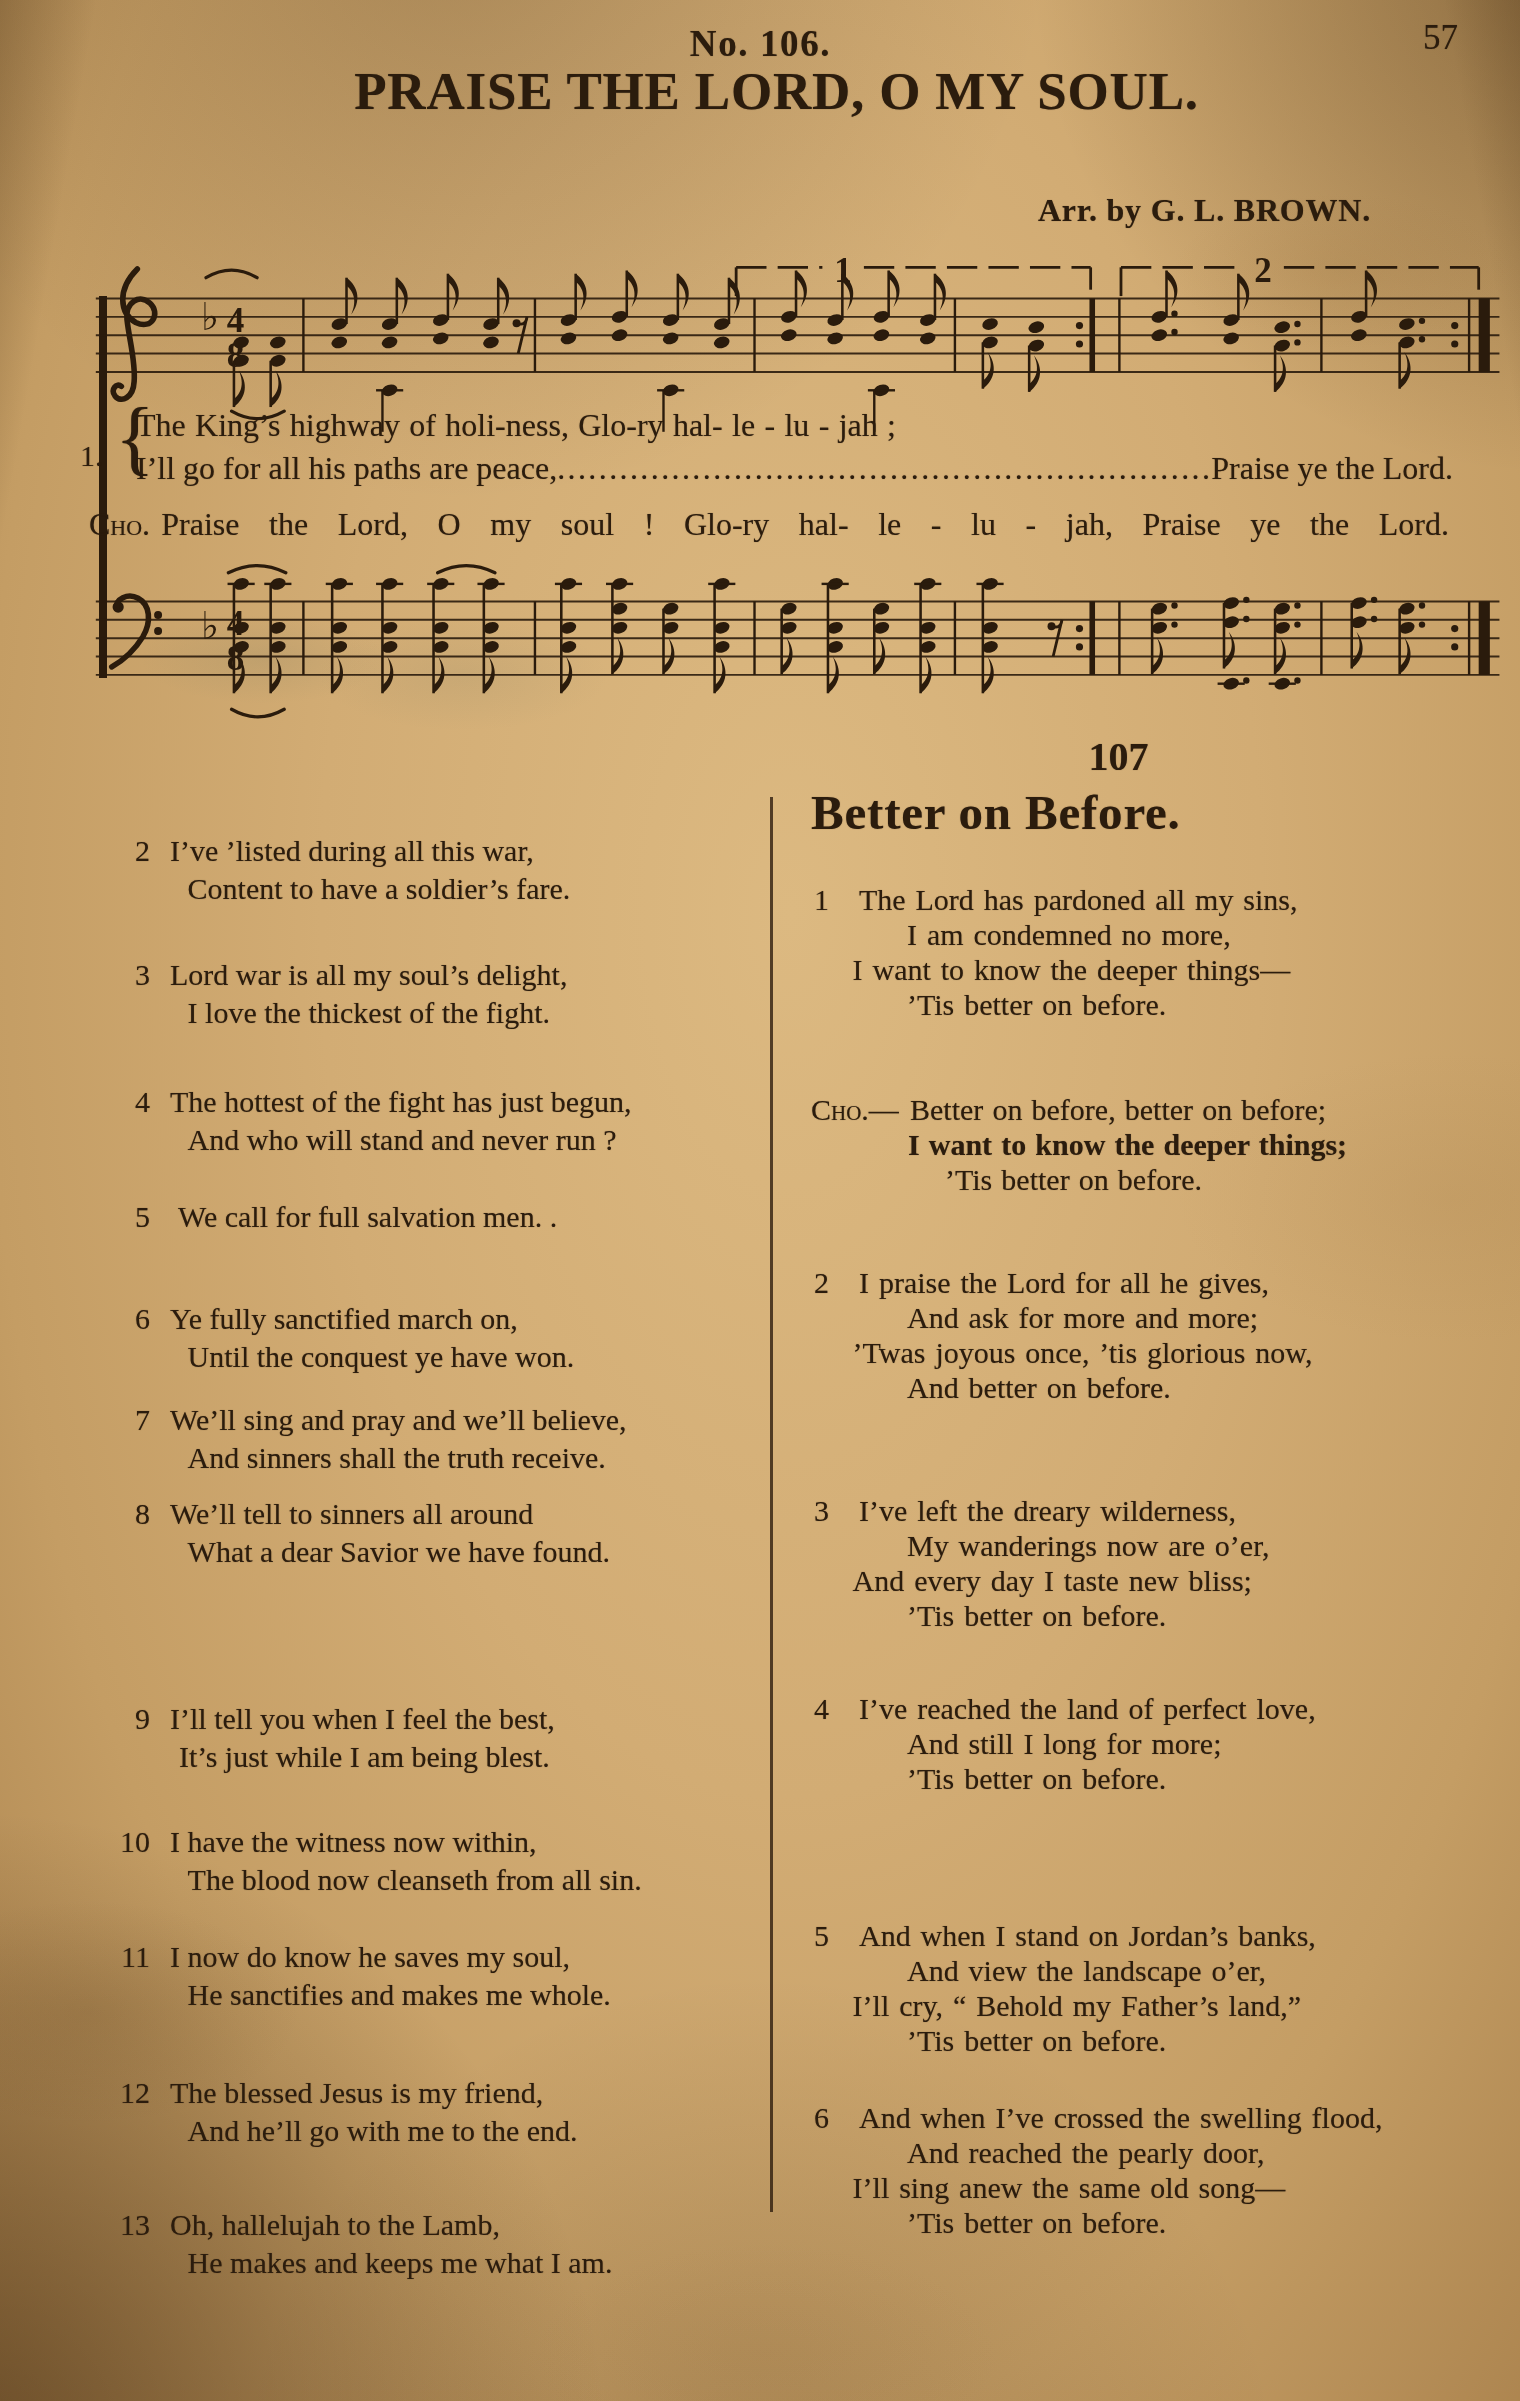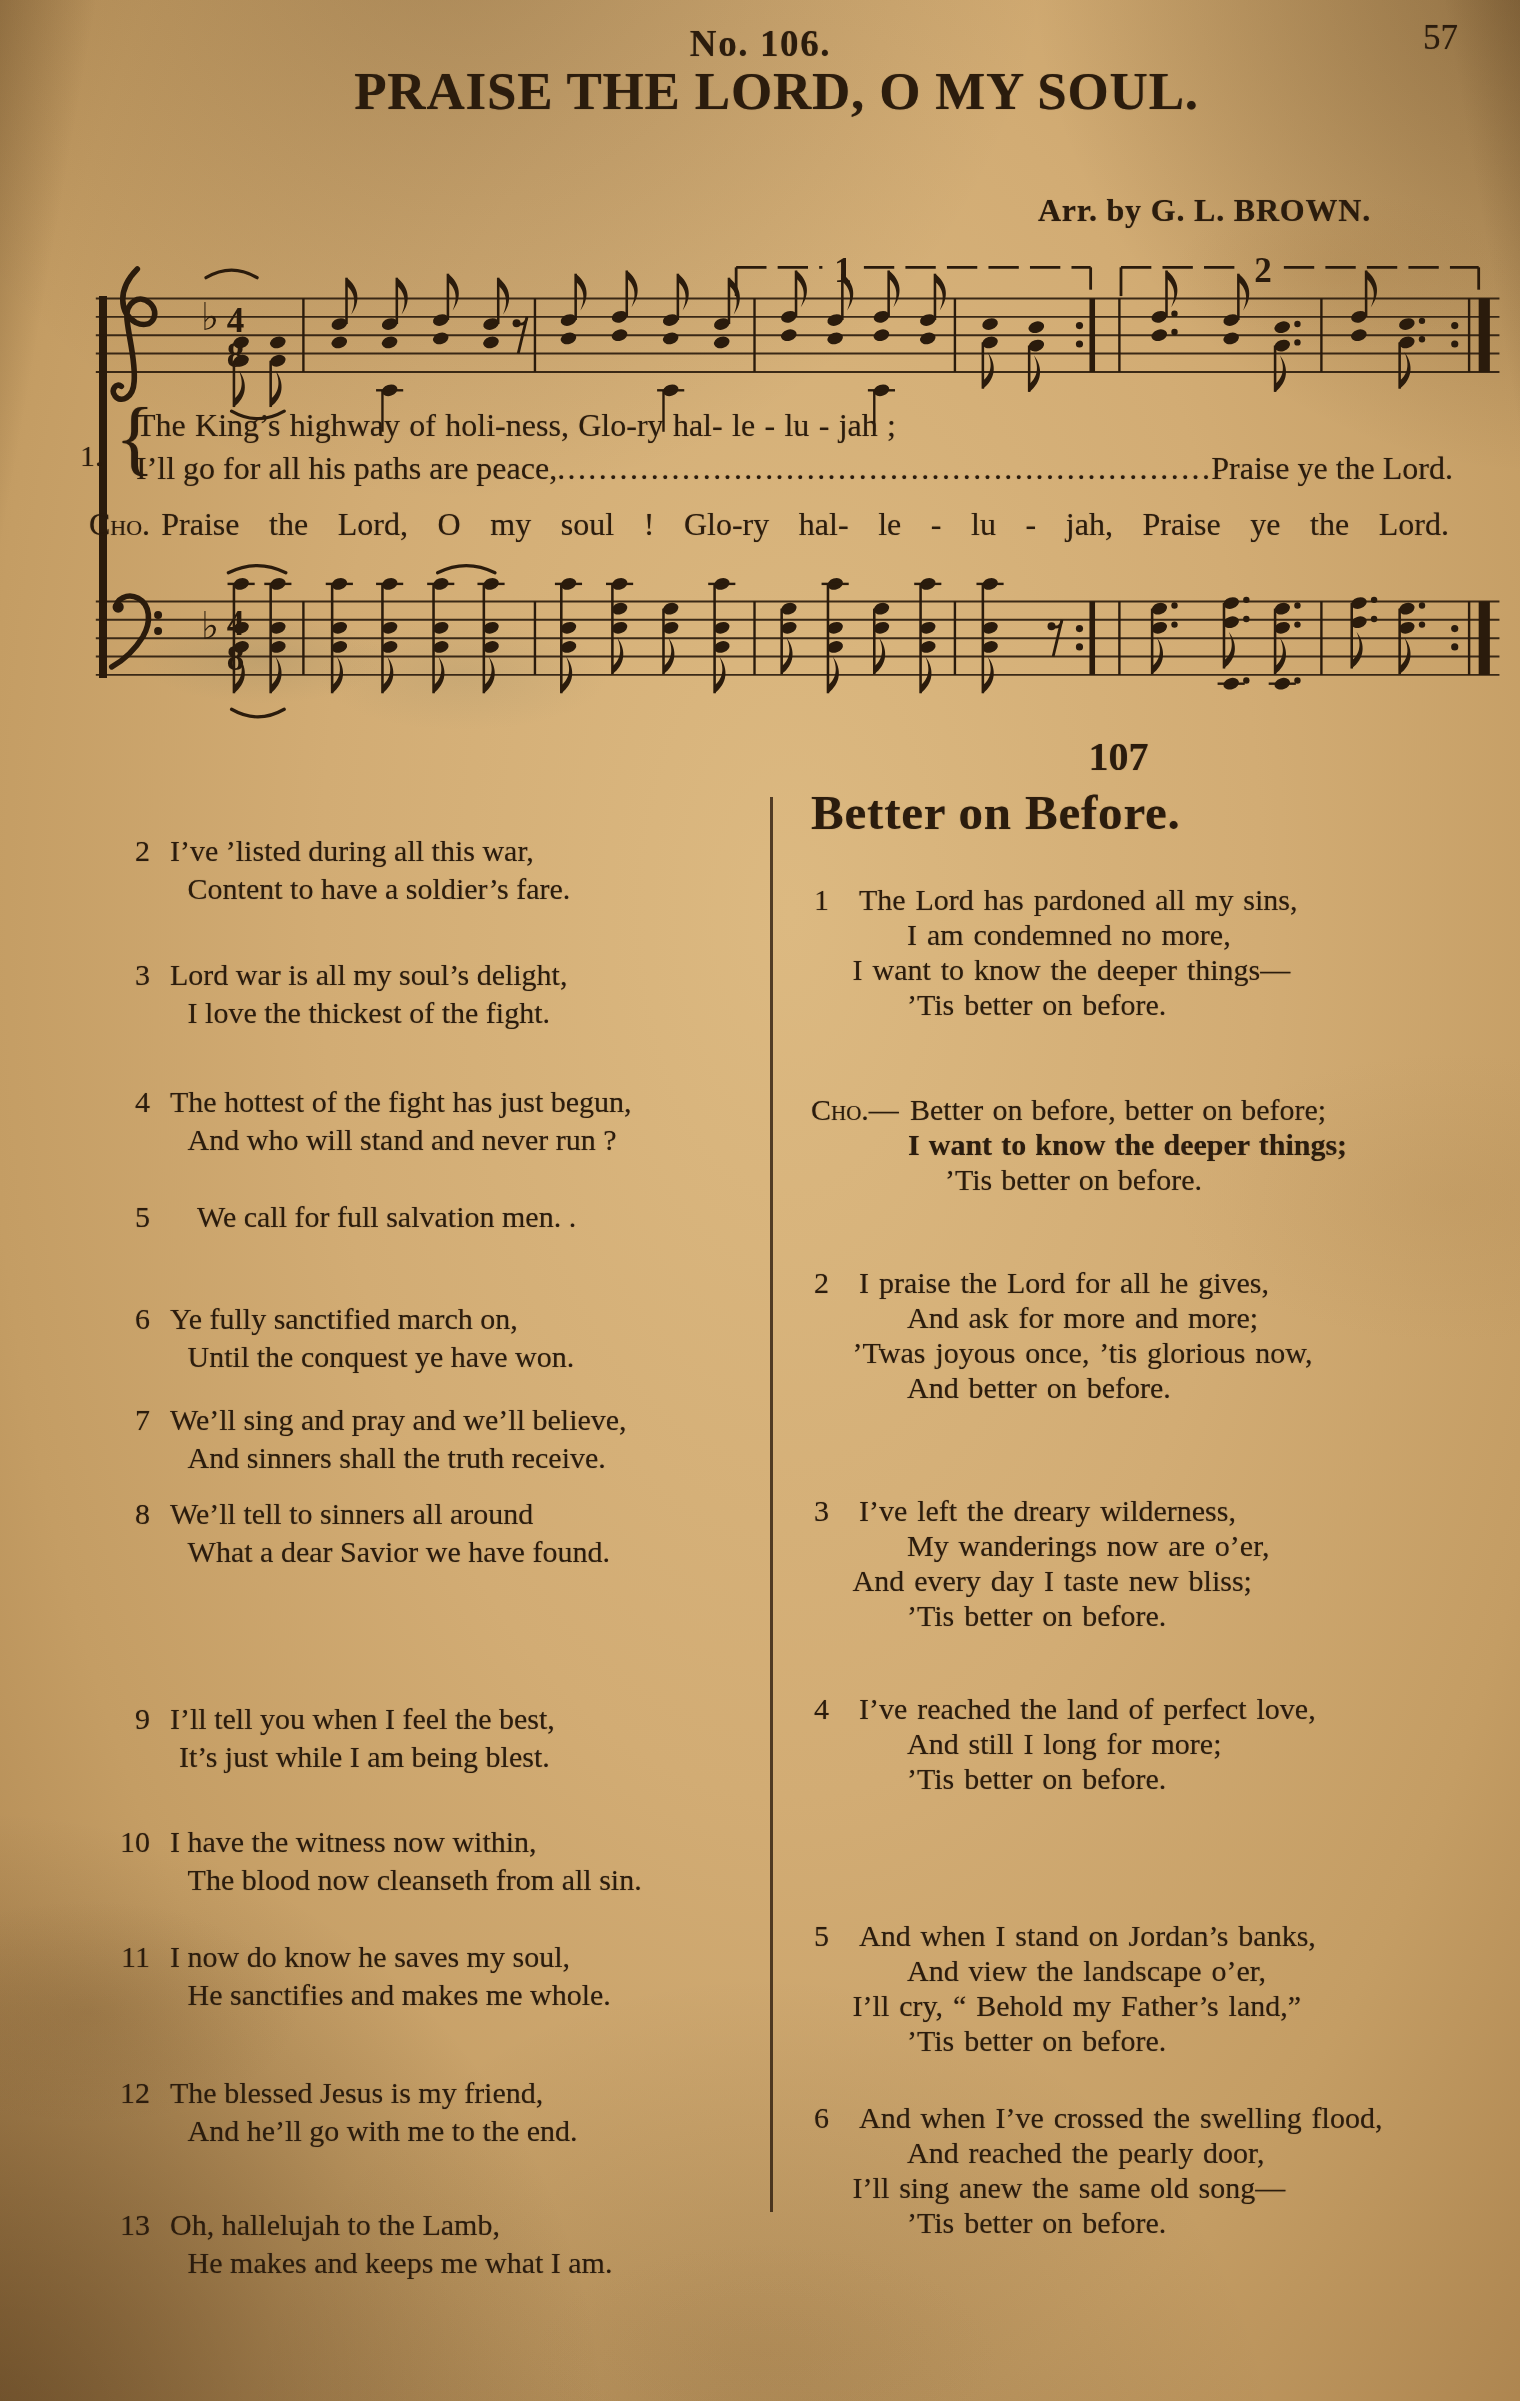--- a/index.html
+++ b/index.html
@@ -407,21 +407,21 @@
       <div class="verse106 ink" style="top: 1083px;">
         <span class="vnum">4</span>
         <div class="vlines">
           <div class="vline">The hottest of the fight has just begun,</div>
           <div class="vline" style="margin-left: 17.6px;">And who will stand and never run ?</div>
         </div>
       </div>
       <div class="verse106 ink" style="top: 1198px;">
         <span class="vnum">5</span>
         <div class="vlines">
-          <div class="vline" style="margin-left: 27px;">We call for full salvation men. .</div>
+          <div class="vline" style="margin-left: 8px;">We call for full salvation men. .</div>
         </div>
       </div>
       <div class="verse106 ink" style="top: 1300px;">
         <span class="vnum">6</span>
         <div class="vlines">
           <div class="vline">Ye fully sanctified march on,</div>
           <div class="vline" style="margin-left: 17.6px;">Until the conquest ye have won.</div>
         </div>
       </div>
       <div class="verse106 ink" style="top: 1401px;">

